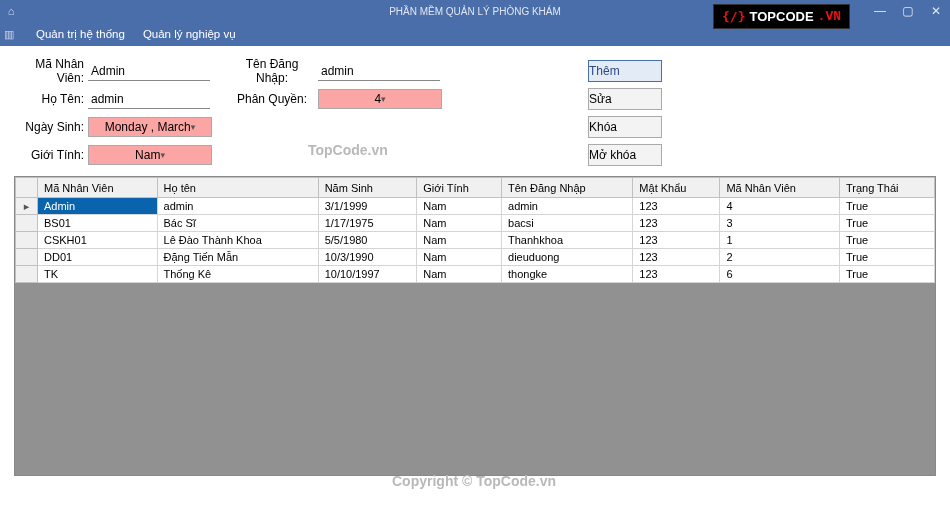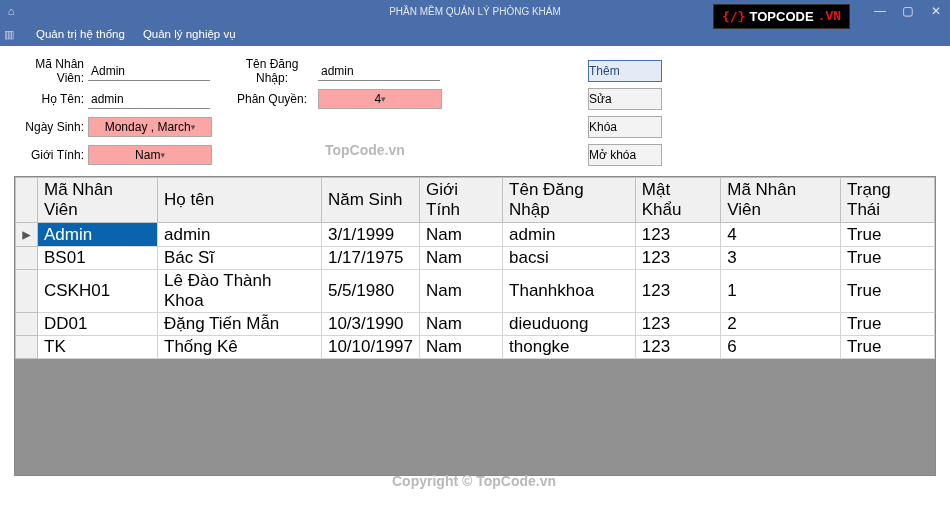--- a/index.html
+++ b/index.html
@@ -127,21 +127,21 @@
 }
 .grid-wrap {
   border: 1px solid #888;
   height: 300px;
   background: #919191;
   overflow: hidden;
 }
 .grid {
   border-collapse: collapse;
   width: 100%;
-  font-size: 17px;
+  font-size: 11px;
   background: #fff;
 }
 .grid th {
   background: #f0f0f0;
   border: 1px solid #c0c0c0;
   text-align: left;
   font-weight: normal;
   padding: 2px 6px;
   height: 20px;
 }
@@ -162,21 +162,21 @@
   background: #0a64ad;
   color: #fff;
 }
 .grid tbody { background: #919191; }
 .watermark {
   position: absolute;
   color: #b9b9b9;
   font-weight: bold;
   pointer-events: none;
 }
-.wm1 { top: 142px; left: 325px; font-size: 14px; }
+.wm1 { top: 142px; left: 308px; font-size: 14px; }
 .wm2 { bottom: 18px; left: 392px; font-size: 14px; }
 .logo-badge {
   position: absolute;
   top: 4px; right: 100px;
   background: #000;
   color: #fff;
   padding: 4px 8px;
   font-weight: bold;
   font-size: 13px;
   display: flex;

